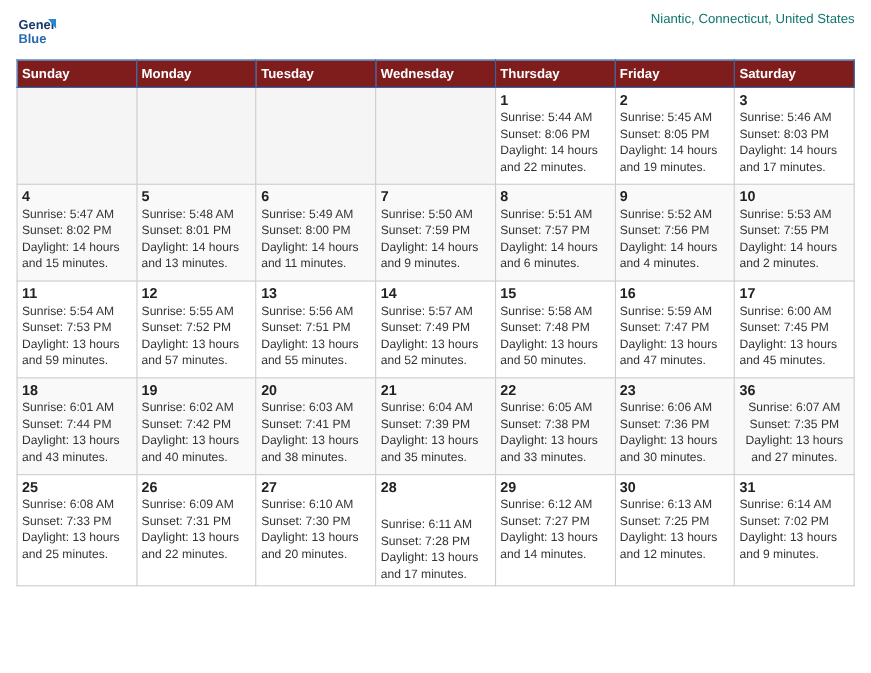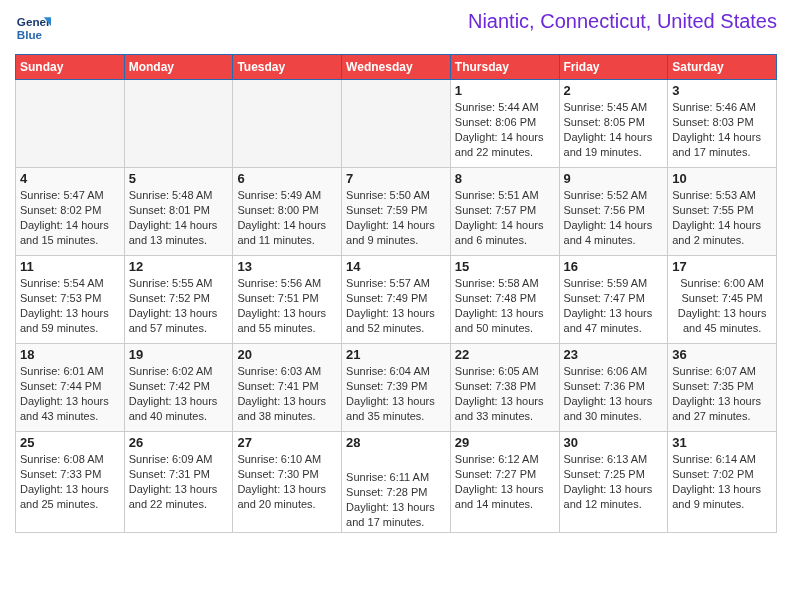--- a/index.html
+++ b/index.html
@@ -27,30 +27,30 @@
     }
     .title-area {
       text-align: right;
     }
     .month-title {
       font-size: 36px;
       font-weight: bold;
       color: #222;
     }
     .location {
-      font-size: 20px;
-      color: #6d28d9;
+      font-size: 12px;
+      color: #0f766e;
     }
     table {
       width: 100%;
       border-collapse: collapse;
       table-layout: fixed;
     }
     th {
-      background-color: #ef4444;
+      background-color: #7f1d1d;
       color: #fff;
       font-size: 12px;
       font-weight: bold;
       padding: 5px 4px;
       text-align: left;
       border: 1px solid #2a69b0;
     }
     td {
       border: 1px solid #ccc;
       vertical-align: top;
@@ -223,21 +223,21 @@
         </td>
         <td>
           <span class="day-num">16</span>
           <div class="day-info" style="white-space: pre-line;">Sunrise: 5:59 AM
 Sunset: 7:47 PM
 Daylight: 13 hours
 and 47 minutes.</div>
         </td>
         <td>
           <span class="day-num">17</span>
-          <div class="day-info" style="white-space: pre-line; text-align: center;">Sunrise: 6:00 AM
+          <div class="day-info" style="white-space: pre-line;">Sunrise: 6:00 AM
 Sunset: 7:45 PM
 Daylight: 13 hours
 and 45 minutes.</div>
         </td>
       </tr>
       <tr>
         <td class="shade">
           <span class="day-num">18</span>
           <div class="day-info" style="white-space: pre-line;">Sunrise: 6:01 AM
 Sunset: 7:44 PM
@@ -274,21 +274,21 @@
         </td>
         <td class="shade">
           <span class="day-num">23</span>
           <div class="day-info" style="white-space: pre-line;">Sunrise: 6:06 AM
 Sunset: 7:36 PM
 Daylight: 13 hours
 and 30 minutes.</div>
         </td>
         <td class="shade">
           <span class="day-num">36</span>
-          <div class="day-info" style="white-space: pre-line;">Sunrise: 6:07 AM
+          <div class="day-info" style="white-space: pre-line; text-align: center;">Sunrise: 6:07 AM
 Sunset: 7:35 PM
 Daylight: 13 hours
 and 27 minutes.</div>
         </td>
       </tr>
       <tr>
         <td>
           <span class="day-num">25</span>
           <div class="day-info" style="white-space: pre-line;">Sunrise: 6:08 AM
 Sunset: 7:33 PM

